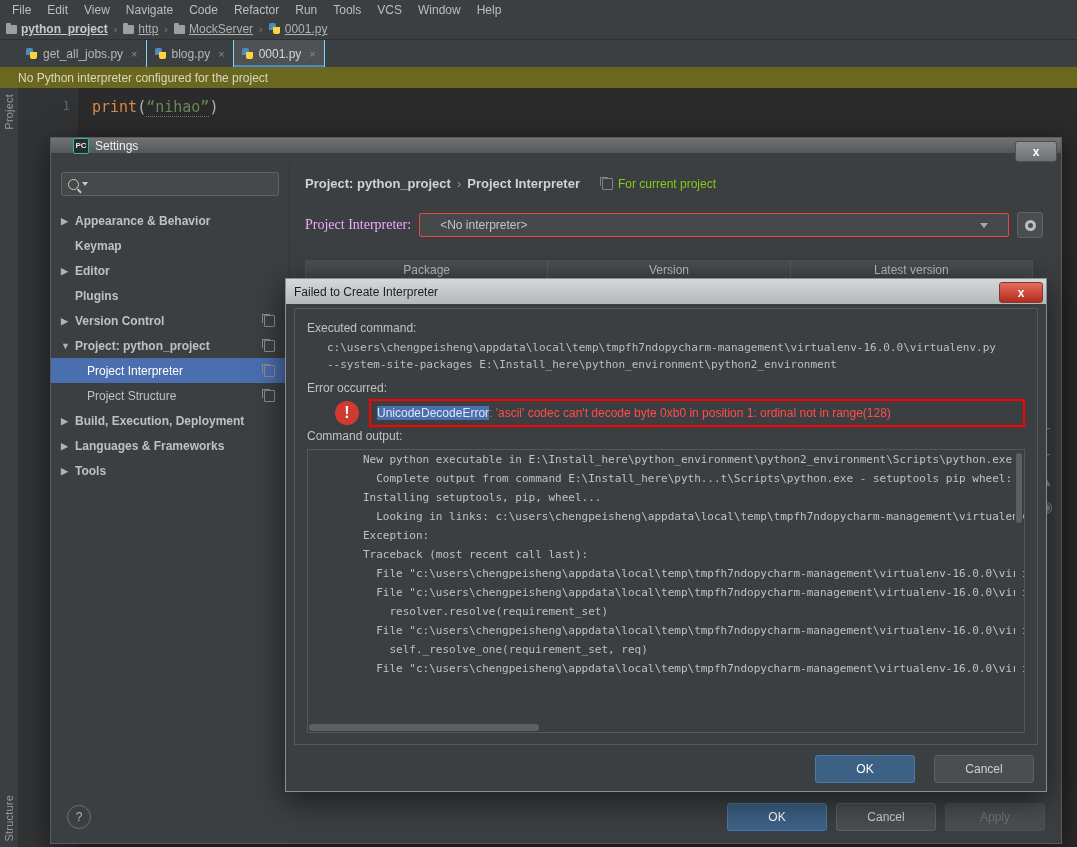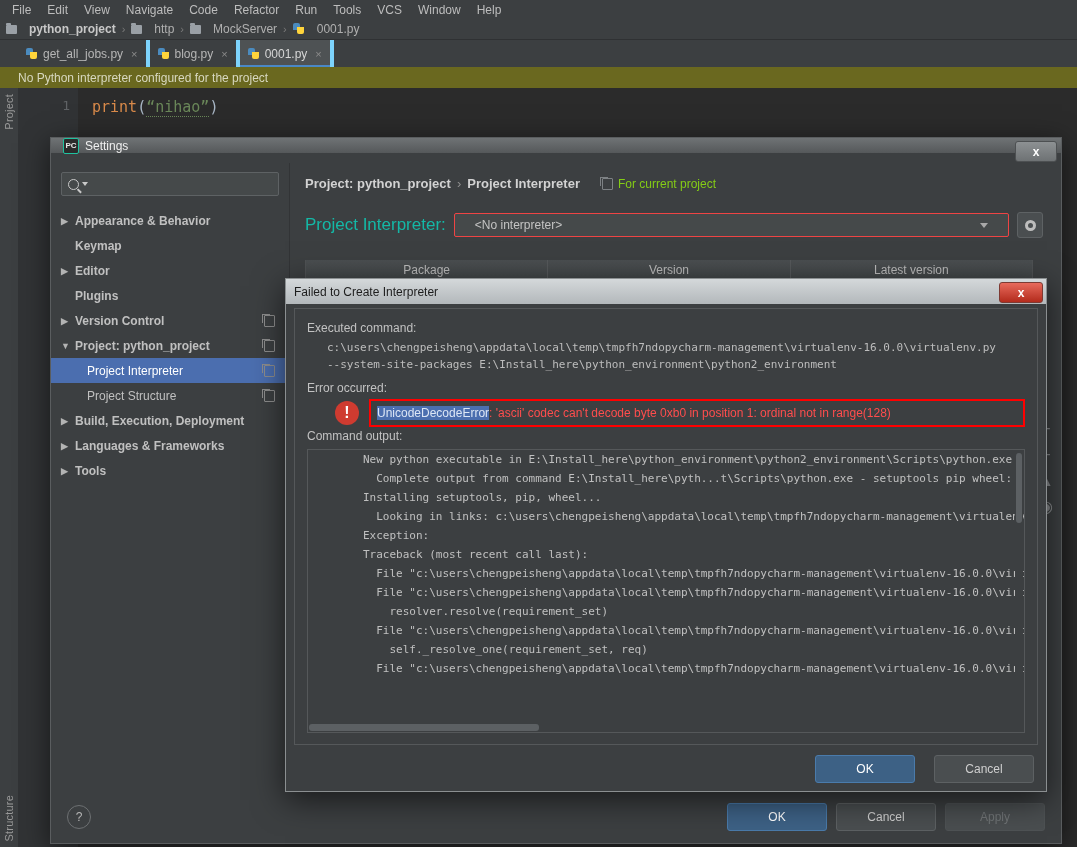--- a/index.html
+++ b/index.html
@@ -8,31 +8,31 @@
     background:#3c3f41;
     font-family:"Liberation Sans", sans-serif;
     font-size:12px;color:#bbbbbb;
     position:relative;
   }
   
   #ide{position:absolute;inset:0;background:#3c3f41;}
   .menubar{height:19px;background:#3c3f41;display:flex;align-items:center;padding-left:4px;gap:0;}
   .menubar .mi{padding:1px 8px;font-size:12px;color:#bdbdbd;line-height:16px;}
   .breadcrumb{height:20px;background:#3c3f41;display:flex;align-items:center;padding-left:6px;gap:4px;border-bottom:1px solid #2f3133;}
-  .crumb{display:flex;align-items:center;gap:12px;font-size:12px;color:#b0b0b0;}
+  .crumb{display:flex;align-items:center;gap:4px;font-size:12px;color:#b0b0b0;text-decoration:underline;}
   .crumb.bold{font-weight:bold;color:#c8c8c8;}
   .sep{color:#7a7a7a;font-size:11px;padding:0 2px;}
   .folder-ico{width:11px;height:9px;background:#9aa0a6;border-radius:1px;display:inline-block;position:relative;}
   .folder-ico:before{content:"";position:absolute;top:-2px;left:0;width:5px;height:2px;background:#9aa0a6;border-radius:1px 1px 0 0;}
   .py-ico{width:12px;height:12px;display:inline-block;position:relative;}
   .py-ico:before{content:"";position:absolute;left:0;top:0;width:7px;height:7px;background:#4b8bbe;border-radius:2px 2px 0 0;}
   .py-ico:after{content:"";position:absolute;left:4px;top:4px;width:7px;height:7px;background:#ffd43b;border-radius:0 0 2px 2px;}
 
   .tabsrow{height:27px;background:#3c3f41;display:flex;align-items:stretch;padding-left:18px;}
-  .tab{display:flex;align-items:center;gap:5px;padding:0 8px 0 8px;font-size:12px;color:#b6b6b6;position:relative;border-right:4px solid #7dd3fc;}
+  .tab{display:flex;align-items:center;gap:5px;padding:0 8px 0 8px;font-size:12px;color:#b6b6b6;position:relative;border-right:1px solid #7dd3fc;}
   .tab.active{background:#4e5254;color:#d6d6d6;}
   .tab.active:after{content:"";position:absolute;left:0;right:0;bottom:0;height:2px;background:#4a88c7;}
   .tab .x{color:#8c8c8c;font-size:11px;margin-left:3px;}
 
   .warnbar{height:22px;background:#6a681f;display:flex;align-items:center;padding-left:18px;color:#d8d8c0;font-size:12px;border-bottom:1px solid #4f4d18;}
 
   .editor{position:absolute;left:0;right:0;top:88px;bottom:0;background:#2b2b2b;display:flex;}
   .toolstrip{width:18px;background:#3c3f41;position:relative;}
   .vlabel{position:absolute;writing-mode:vertical-rl;transform:rotate(180deg);font-size:11px;color:#9a9a9a;letter-spacing:0.2px;}
   .vlabel.proj{top:6px;left:3px;}
@@ -43,21 +43,21 @@
   .paren{color:#a9b7c6;}
   .str{color:#6a8759;border-bottom:1px dotted #6a8759;}
 
   
   #settings{
     position:absolute;left:50px;top:137px;width:1010px;height:705px;
     background:#3c3f41;border:1px solid #5a5d5f;
     box-shadow:0 6px 26px rgba(0,0,0,.55);
   }
   .winbar{height:15px;background:linear-gradient(180deg,#6f7375,#55585a);
-    display:flex;align-items:center;padding-left:12px;gap:6px;position:relative;}
+    display:flex;align-items:center;padding-left:22px;gap:6px;position:relative;}
   .winbar .title{font-size:12px;color:#efefef;}
   .pc-ico{width:14px;height:14px;border:1px solid #1fc2a0;background:#2b2b2b;color:#e8e8e8;font-size:8px;
     display:flex;align-items:center;justify-content:center;font-weight:bold;border-radius:2px;}
   .winclose{position:absolute;right:4px;top:3px;width:40px;height:19px;background:linear-gradient(180deg,#8d9193,#6e7274);
     border:1px solid #4d5052;border-radius:3px;color:#ffffff;font-size:12px;font-weight:bold;display:flex;align-items:center;justify-content:center;}
 
   .sbody{position:absolute;left:0;right:0;top:25px;bottom:52px;display:flex;background:#3c3f41;}
   .sleft{width:238px;border-right:1px solid #323436;padding:9px 0 0 0;}
   .searchbox{margin:0 10px 12px 10px;height:22px;background:#45494a;border:1px solid #5e6264;border-radius:2px;display:flex;align-items:center;padding-left:6px;gap:2px;}
   .mag{width:9px;height:9px;border:1.5px solid #c9c9c9;border-radius:50%;position:relative;display:inline-block;}
@@ -75,21 +75,21 @@
 
   .sright{flex:1;padding:13px 0 0 15px;position:relative;}
   .crumbrow{display:flex;align-items:center;gap:6px;font-size:13px;}
   .crumbrow .b{font-weight:bold;color:#d2d2d2;}
   .crumbrow .arw{color:#8f8f8f;}
   .forproj{color:#84cc16;font-size:12px;display:flex;align-items:center;gap:5px;margin-left:16px;}
   .forproj .ci{width:9px;height:10px;border:1px solid #7d8184;border-radius:1px;position:relative;}
   .forproj .ci:before{content:"";position:absolute;left:-3px;top:-2px;width:7px;height:8px;border:1px solid #7d8184;border-right:none;border-bottom:none;}
 
   .interprow{display:flex;align-items:center;gap:8px;margin-top:21px;padding-right:18px;}
-  .interprow .lbl{font-size:17px;color:#14b8a6;}
+  .interprow .lbl{font-size:14px;color:#f0abfc;font-family:Liberation Serif, serif;}
   .combo{flex:1;height:22px;background:#45494a;border:1px solid #ef4444;border-radius:2px;display:flex;align-items:center;justify-content:space-between;padding:0 20px;font-size:12px;color:#c4c4c4;}
   .combo .ca{border-left:4px solid transparent;border-right:4px solid transparent;border-top:5px solid #a9a9a9;}
   .gearbtn{width:24px;height:24px;background:#4a4e50;border:1px solid #5e6264;border-radius:3px;display:flex;align-items:center;justify-content:center;}
   .gear{width:11px;height:11px;border-radius:50%;border:3px solid #bdbdbd;position:relative;box-sizing:border-box;}
 
   .pkgtable{margin-top:22px;margin-right:28px;border:1px solid #4f5254;border-top:none;}
   .pkghead{display:flex;height:21px;background:linear-gradient(180deg,#4b4f51,#414547);}
   .pkghead div{flex:1;text-align:center;font-size:12px;color:#bdbdbd;line-height:21px;border-right:1px solid #56595b;}
   .pkghead div:last-child{border-right:none;}
   .pkgbody{height:380px;background:#3c3f41;}

